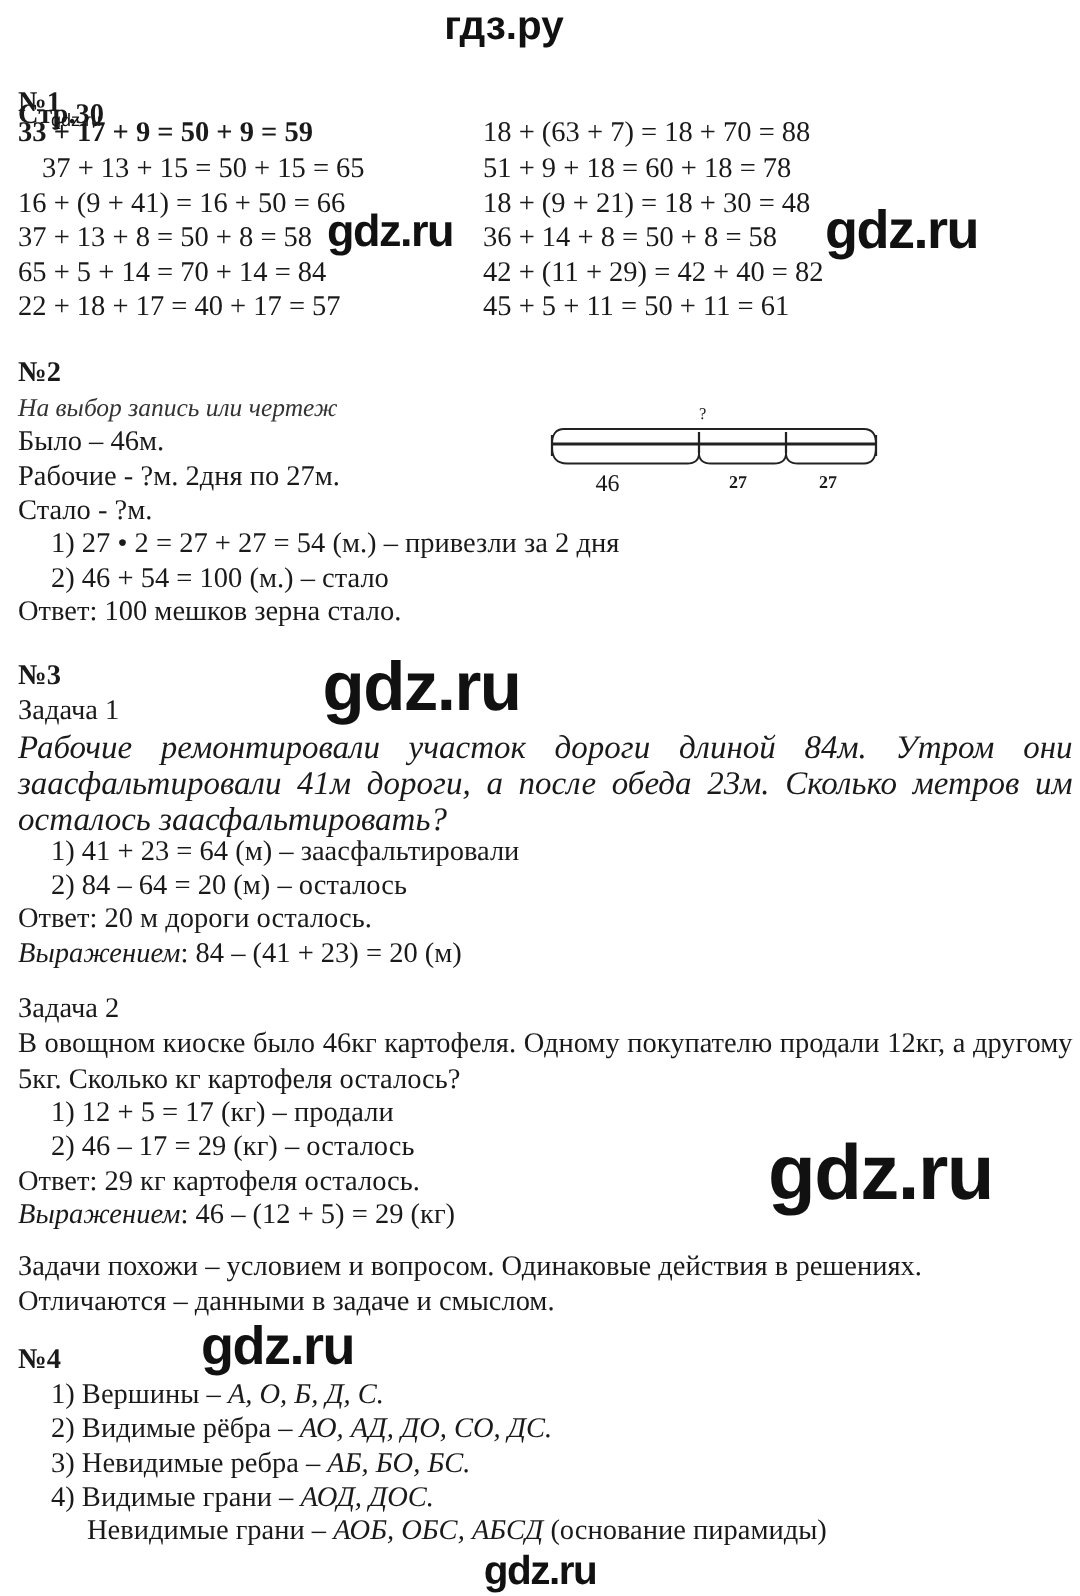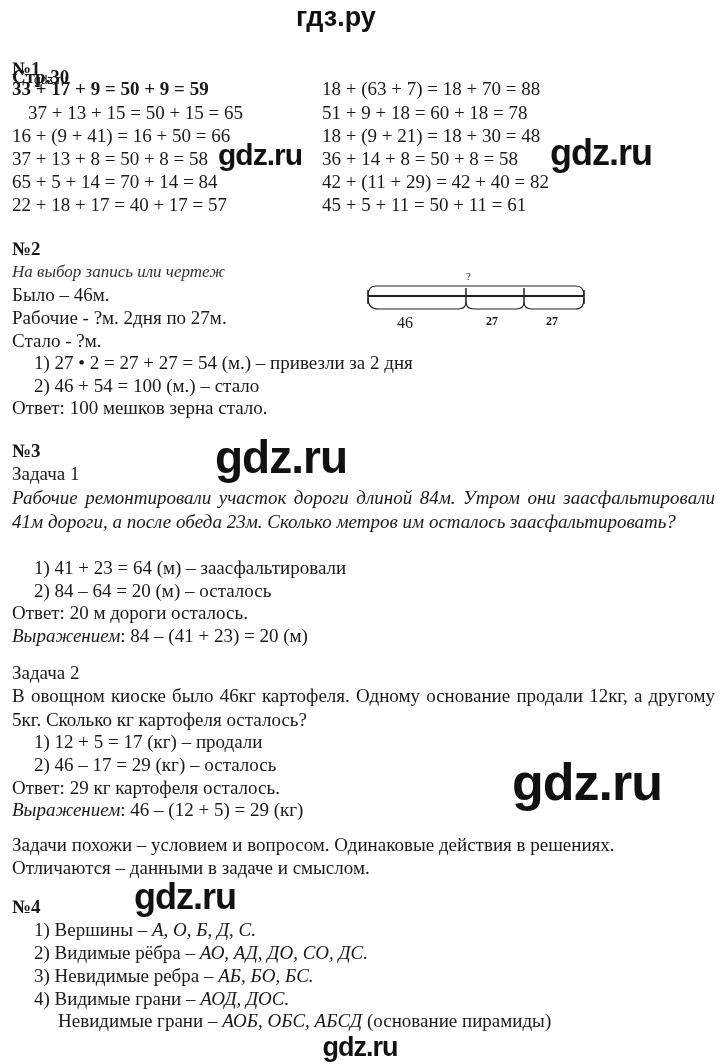--- a/index.html
+++ b/index.html
@@ -13,21 +13,21 @@
     font-family: "Liberation Sans", sans-serif; font-weight: bold; font-size: 27px; color: #111;
   }
   .line { font-size: 19px; line-height: 22px; }
   .head { font-weight: bold; font-size: 19px; }
   .it { font-style: italic; }
   .wm {
     font-family: "Liberation Sans", sans-serif; font-weight: bold; color: #111;
     letter-spacing: -1px;
   }
   .wm-small { font-size: 12px; font-weight: normal; letter-spacing: 0; }
-  .justify-block { width: 703px; font-style: italic; font-size: 19px; line-height: 24px; text-align: justify; }
+  .justify-block { width: 703px; font-style: italic; font-size: 22px; line-height: 24px; text-align: justify; }
   .justify-block2 { width: 703px; font-size: 19px; line-height: 24px; text-align: justify; }
 </style>
 </head>
 <body>
 
 <div class="abs site-title">гдз.ру</div>
 
 <div class="abs head" style="left:12px; top:38px;margin-top:28px;">Стр.30</div>
 
 <div class="abs head" style="left:12px; top:58px;">№1</div>
@@ -85,21 +85,21 @@
 <div class="abs line" style="left:12px; top:463px;">Задача 1</div>
 <div class="abs justify-block" style="left:12px; top:486px; white-space:normal;">Рабочие ремонтировали участок дороги длиной 84м. Утром они заасфальтировали 41м дороги, а после обеда 23м. Сколько метров им осталось заасфальтировать?</div>
 <div class="abs line" style="left:34px; top:557px;">1) 41 + 23 = 64 (м) – заасфальтировали</div>
 <div class="abs line" style="left:34px; top:580px;">2) 84 – 64 = 20 (м) – осталось</div>
 <div class="abs line" style="left:12px; top:602px;">Ответ: 20 м дороги осталось.</div>
 <div class="abs line" style="left:12px; top:625px;">
   <span class="it">Выражением</span><span>: 84 – (41 + 23) = 20 (м)</span>
 </div>
 
 <div class="abs line" style="left:12px; top:662px;">Задача 2</div>
-<div class="abs justify-block2" style="left:12px; top:684px; white-space:normal;">В овощном киоске было 46кг картофеля. Одному основание продали 12кг, а другому 5кг. Сколько кг картофеля осталось?</div>
+<div class="abs justify-block2" style="left:12px; top:684px; white-space:normal;">В овощном киоске было 46кг картофеля. Одному покупателю продали 12кг, а другому 5кг. Сколько кг картофеля осталось?</div>
 <div class="abs line" style="left:34px; top:731px;">1) 12 + 5 = 17 (кг) – продали</div>
 <div class="abs line" style="left:34px; top:754px;">2) 46 – 17 = 29 (кг) – осталось</div>
 <div class="abs line" style="left:12px; top:777px;">Ответ: 29 кг картофеля осталось.</div>
 <div class="abs line" style="left:12px; top:799px;">
   <span class="it">Выражением</span><span>: 46 – (12 + 5) = 29 (кг)</span>
 </div>
 <div class="abs wm" style="left:512px; top:752px; font-size:52px;">gdz.ru</div>
 
 <div class="abs line" style="left:12px; top:834px;">Задачи похожи – условием и вопросом. Одинаковые действия в решениях.</div>
 <div class="abs line" style="left:12px; top:857px;">Отличаются – данными в задаче и смыслом.</div>

